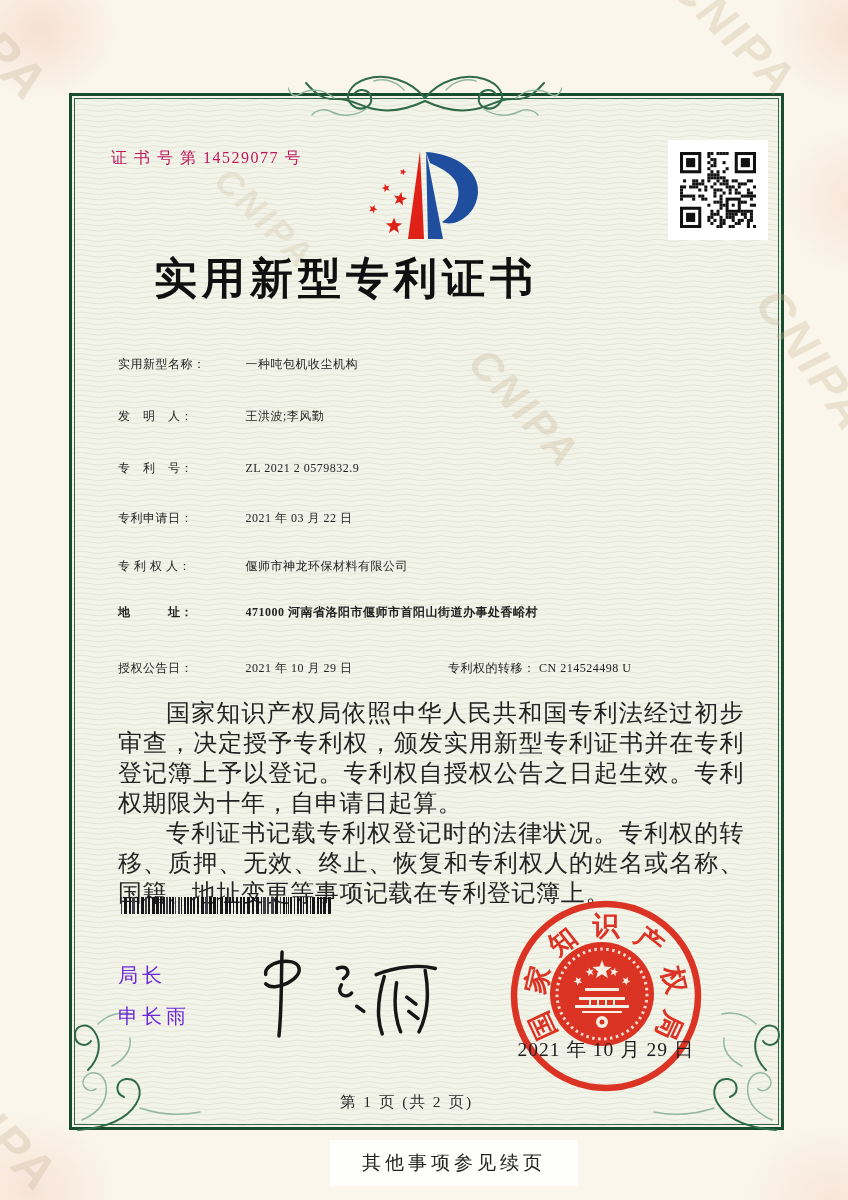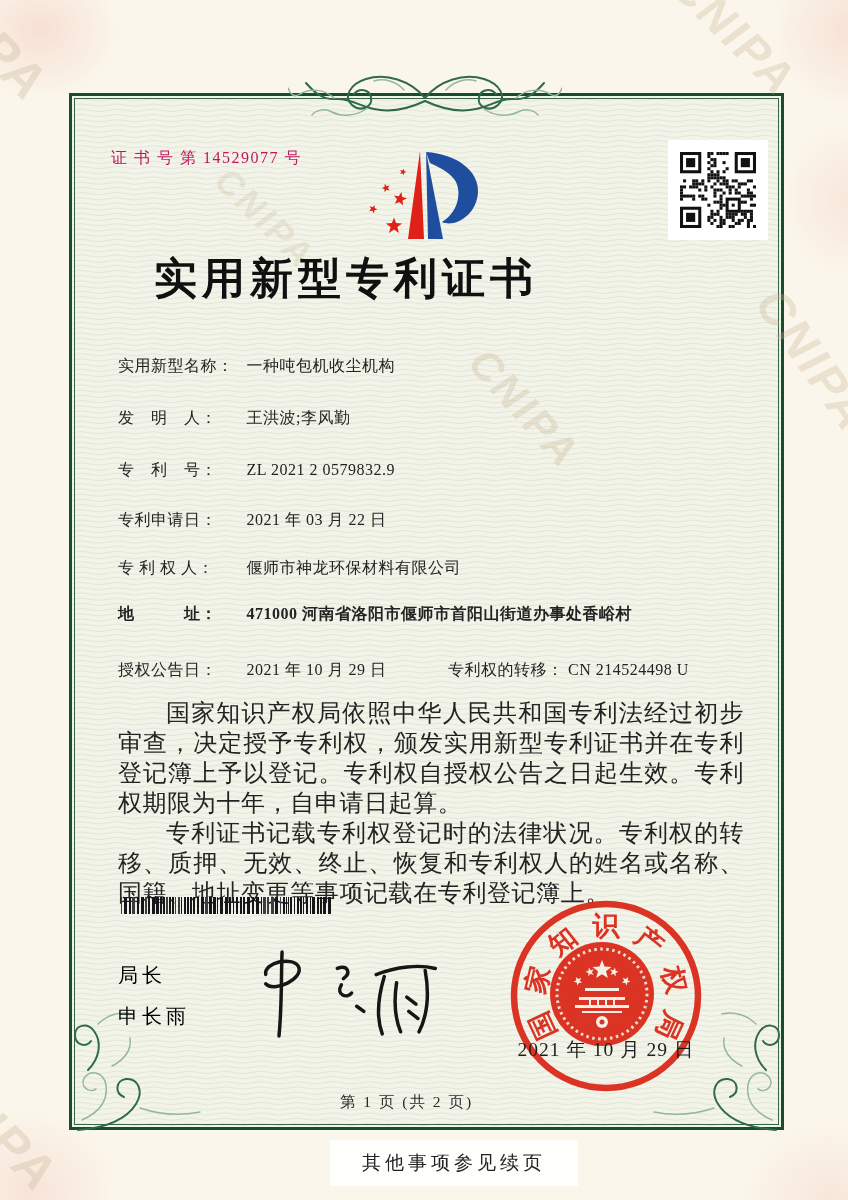--- a/index.html
+++ b/index.html
@@ -26,30 +26,30 @@
   .orn{position:absolute;z-index:2;}
   .orn path{fill:none;stroke:#2f6b47;stroke-width:2;stroke-linecap:round;}
   .orn path.lt{stroke:#93b7a0;stroke-width:1.5;}
   
   .cert-no{position:absolute;left:111px;top:148px;font-size:16px;letter-spacing:1.5px;color:#be185d;z-index:3;}
   .logo{position:absolute;left:356px;top:145px;z-index:3;}
   .qrbox{position:absolute;left:668px;top:140px;width:100px;height:100px;background:#ffffff;z-index:3;}
   .qrbox svg{position:absolute;left:12px;top:12px;}
   .title{position:absolute;left:0;top:250px;width:692px;text-align:center;font-size:43px;
          font-weight:700;letter-spacing:5px;color:#101010;z-index:3;}
-  .frow{position:absolute;left:118px;font-size:16px;color:#232323;white-space:nowrap;z-index:3;letter-spacing:0.5px;}
+  .frow{position:absolute;left:118px;font-size:12px;color:#232323;white-space:nowrap;z-index:3;letter-spacing:0.5px;}
   .flabel{display:inline-block;min-width:124px;}
   .fvalue{display:inline-block;}
   .grant2{position:absolute;left:330px;top:0;}
   .paras{position:absolute;left:118px;top:698px;width:626px;z-index:3;}
   .paras p{margin:0;text-indent:2em;font-size:24px;line-height:30px;letter-spacing:0.6px;
            color:#232323;text-align:justify;}
   .barcode{position:absolute;left:121px;top:897px;z-index:3;}
   .signer{position:absolute;left:118px;z-index:3;font-family:"Liberation Sans","DejaVu Sans",sans-serif;
-          font-size:20px;color:#000000;letter-spacing:4px;}
+          font-size:20px;color:#6d28d9;letter-spacing:4px;}
   .sig{position:absolute;left:253px;top:948px;z-index:3;}
   .sig path{fill:none;stroke:#161616;stroke-width:3.4;stroke-linecap:round;stroke-linejoin:round;}
   .seal{position:absolute;left:496px;top:886px;z-index:3;opacity:0.95;}
   .seal-date{position:absolute;left:492px;top:1036px;width:228px;text-align:center;font-size:19.5px;
              color:#1e1e1e;letter-spacing:1px;z-index:4;}
   .pagefoot{position:absolute;left:49px;top:1092px;width:715px;text-align:center;font-size:15.5px;
             letter-spacing:2px;color:#2b2b2b;z-index:3;}
   .note{position:absolute;left:330px;top:1140px;width:248px;height:46px;line-height:46px;background:#fefefc;
         text-align:center;font-size:19px;letter-spacing:4px;color:#232323;z-index:3;}
 </style>

